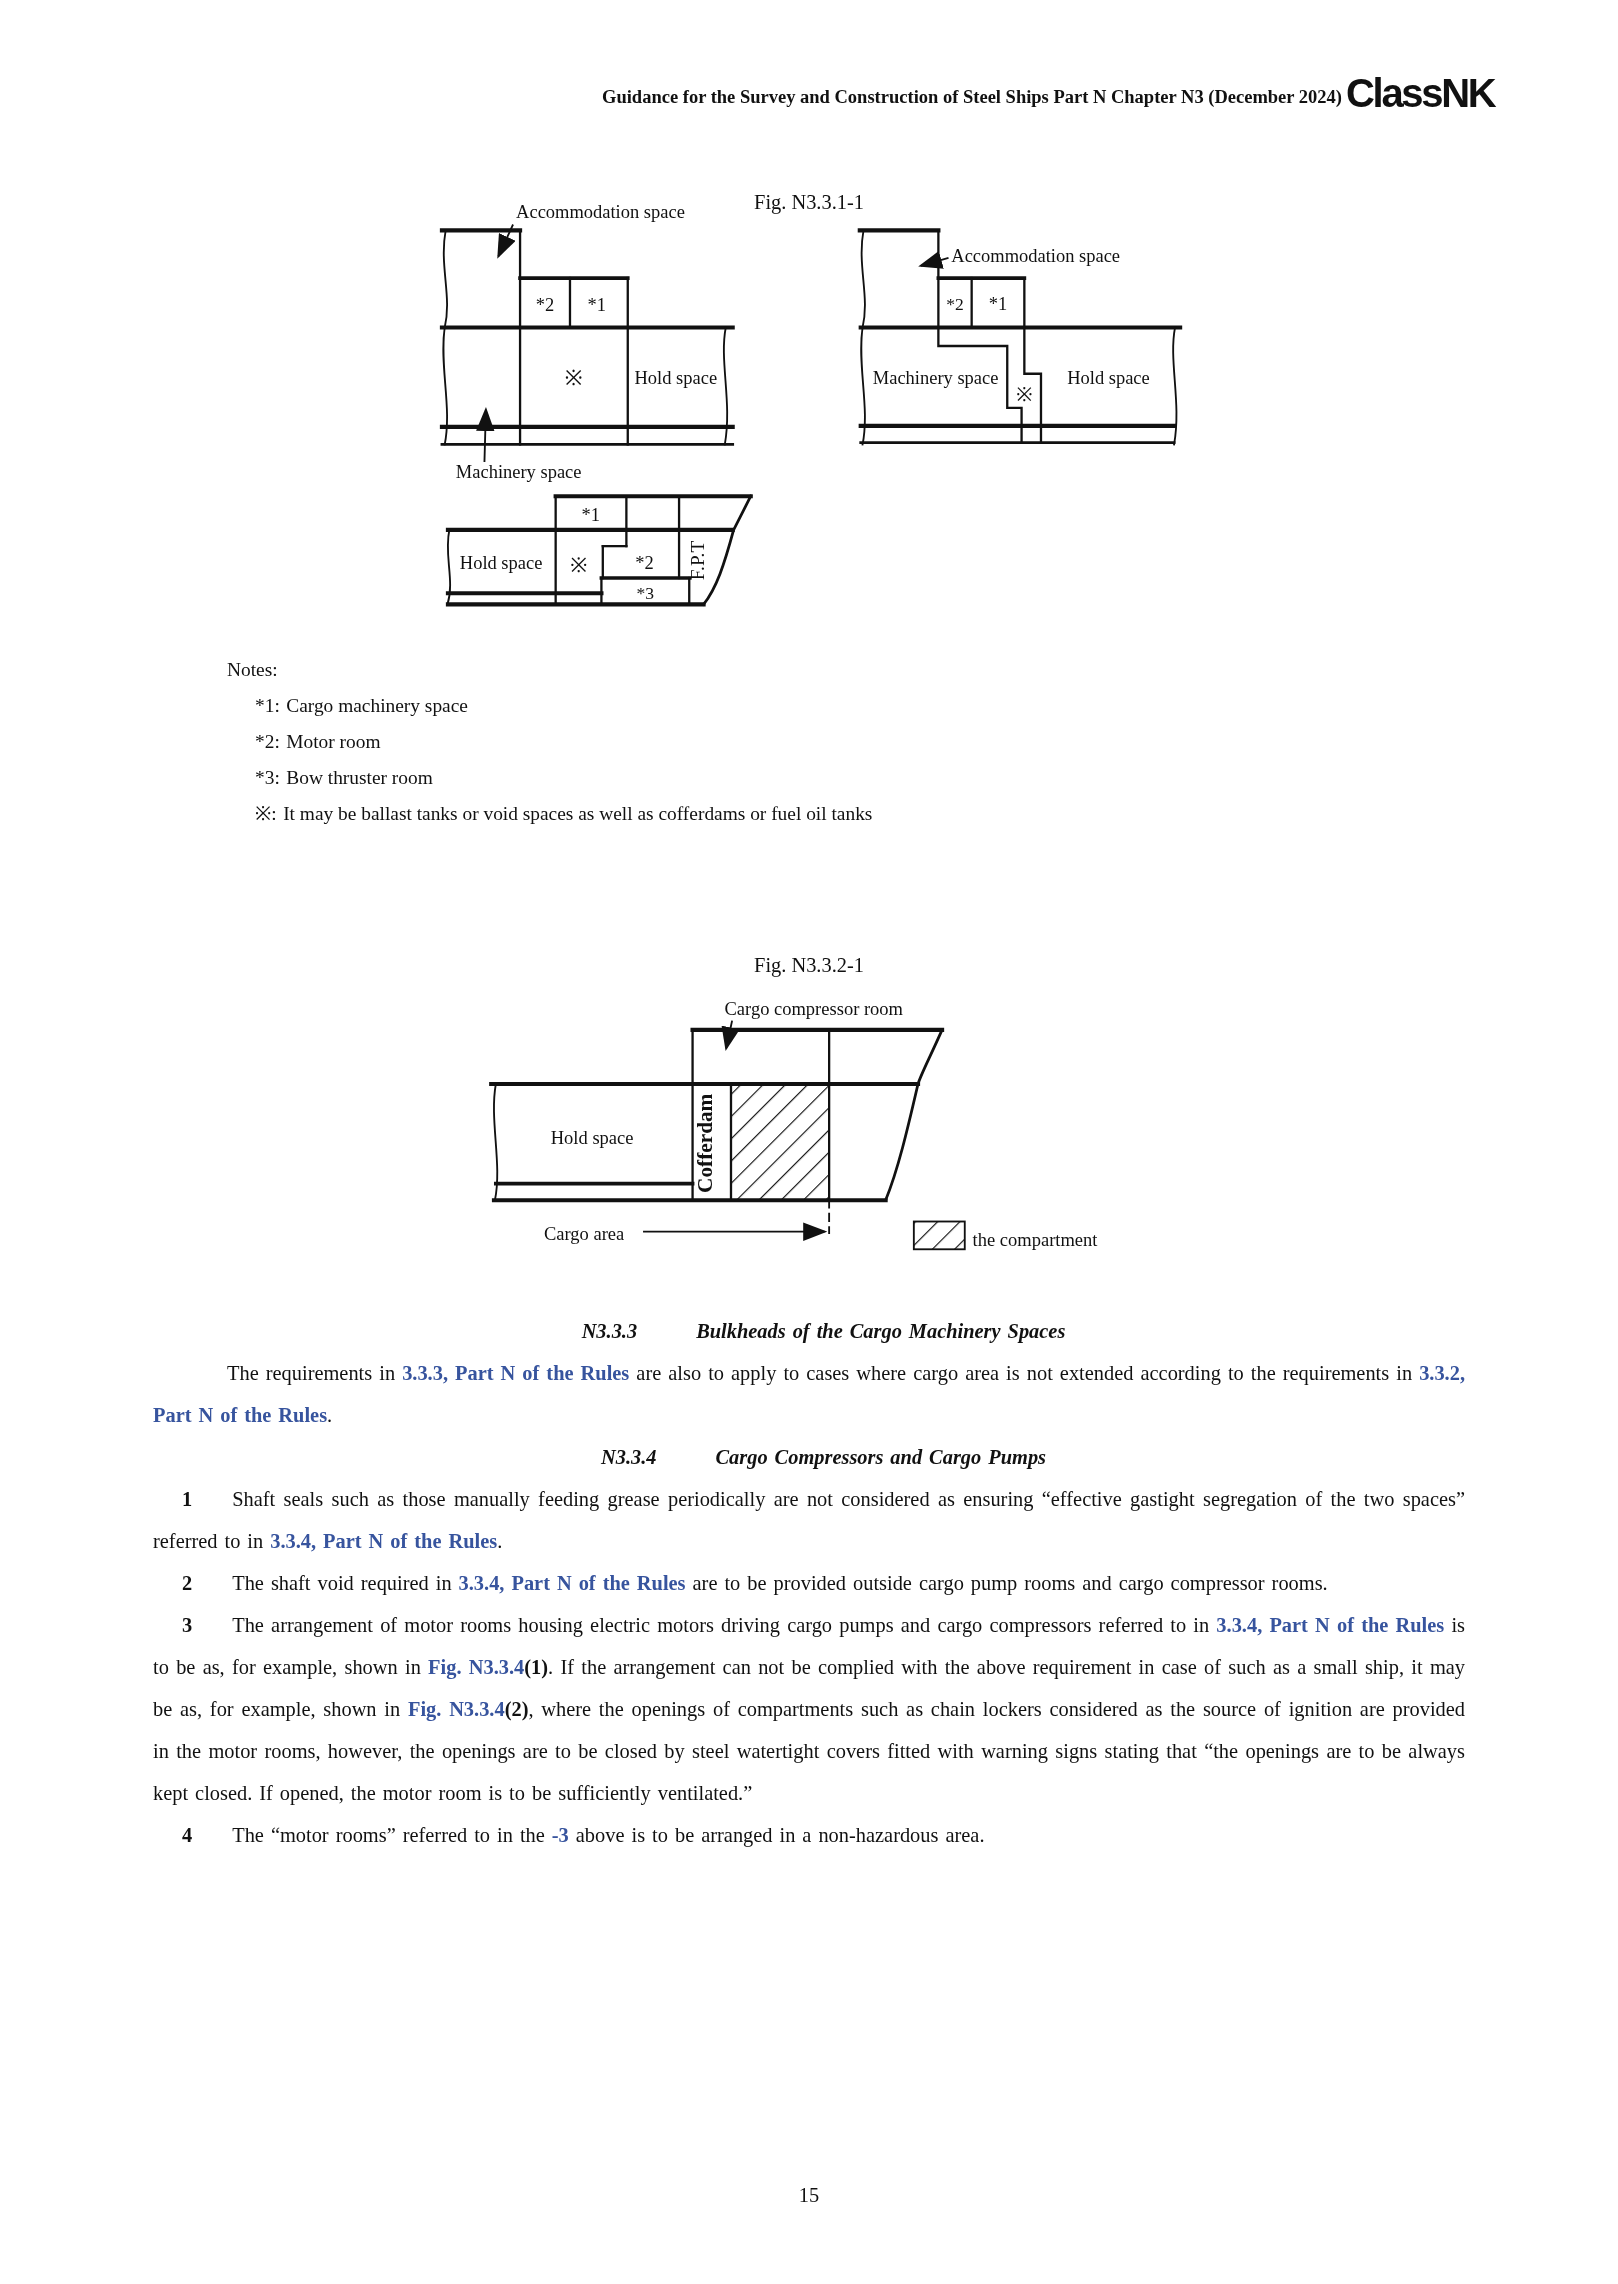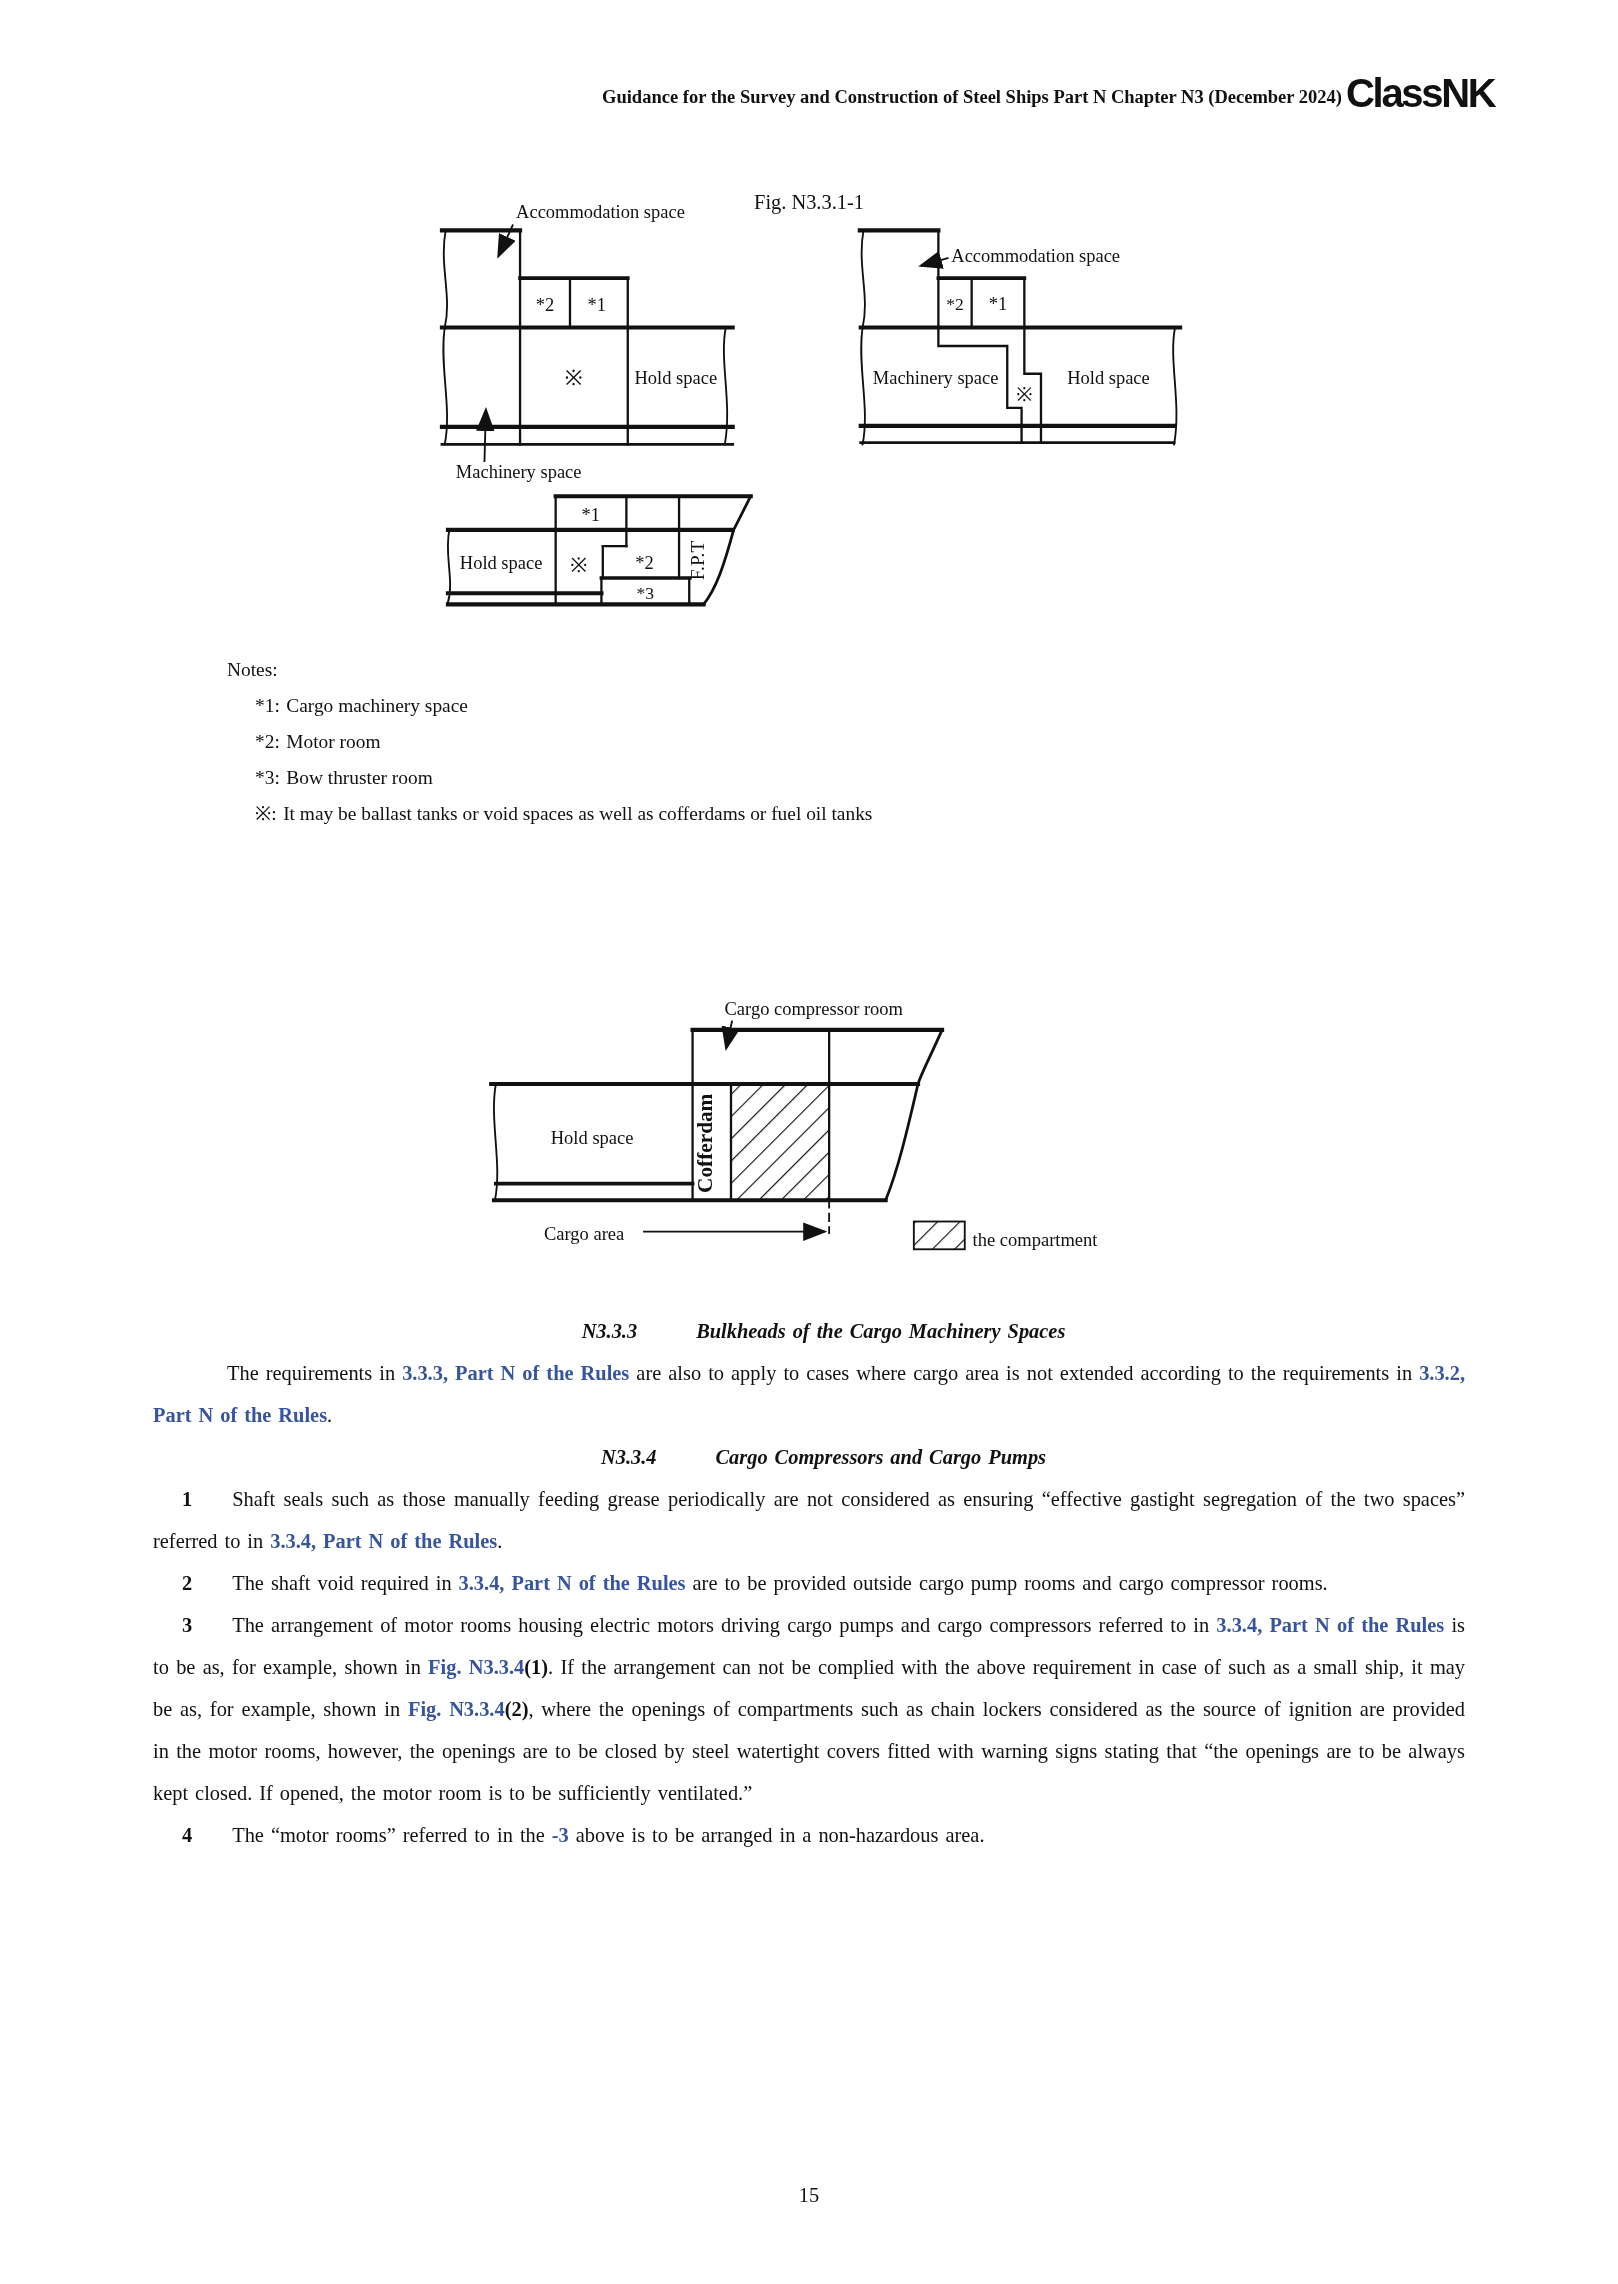--- a/index.html
+++ b/index.html
@@ -129,20 +129,21 @@
   </svg>
 
   <div class="notes">
     <div>Notes:</div>
     <div class="nt-item"><span class="nt-mark">*1:</span><span>Cargo machinery space</span></div>
     <div class="nt-item"><span class="nt-mark">*2:</span><span>Motor room</span></div>
     <div class="nt-item"><span class="nt-mark">*3:</span><span>Bow thruster room</span></div>
     <div class="nt-item"><span class="nt-mark">※:</span><span>It may be ballast tanks or void spaces as well as cofferdams or fuel oil tanks</span></div>
   </div>
 
+  <div class="fig-title" id="fig2-title">Fig. N3.3.2-1</div>
 
   <svg id="fig2-svg" class="figsvg" width="662" height="287" viewBox="1040 2100 1430 620">
     <defs>
       <pattern id="hatch" width="34" height="34" patternUnits="userSpaceOnUse" patternTransform="rotate(45)">
         <line x1="0" y1="0" x2="0" y2="34" stroke="#111" stroke-width="5"></line>
       </pattern>
       <marker id="arw2" markerWidth="13" markerHeight="10" refX="11" refY="5" orient="auto" markerUnits="strokeWidth">
         <path d="M0,0 L13,5 L0,10 Z" fill="#111"></path>
       </marker>
     </defs>

